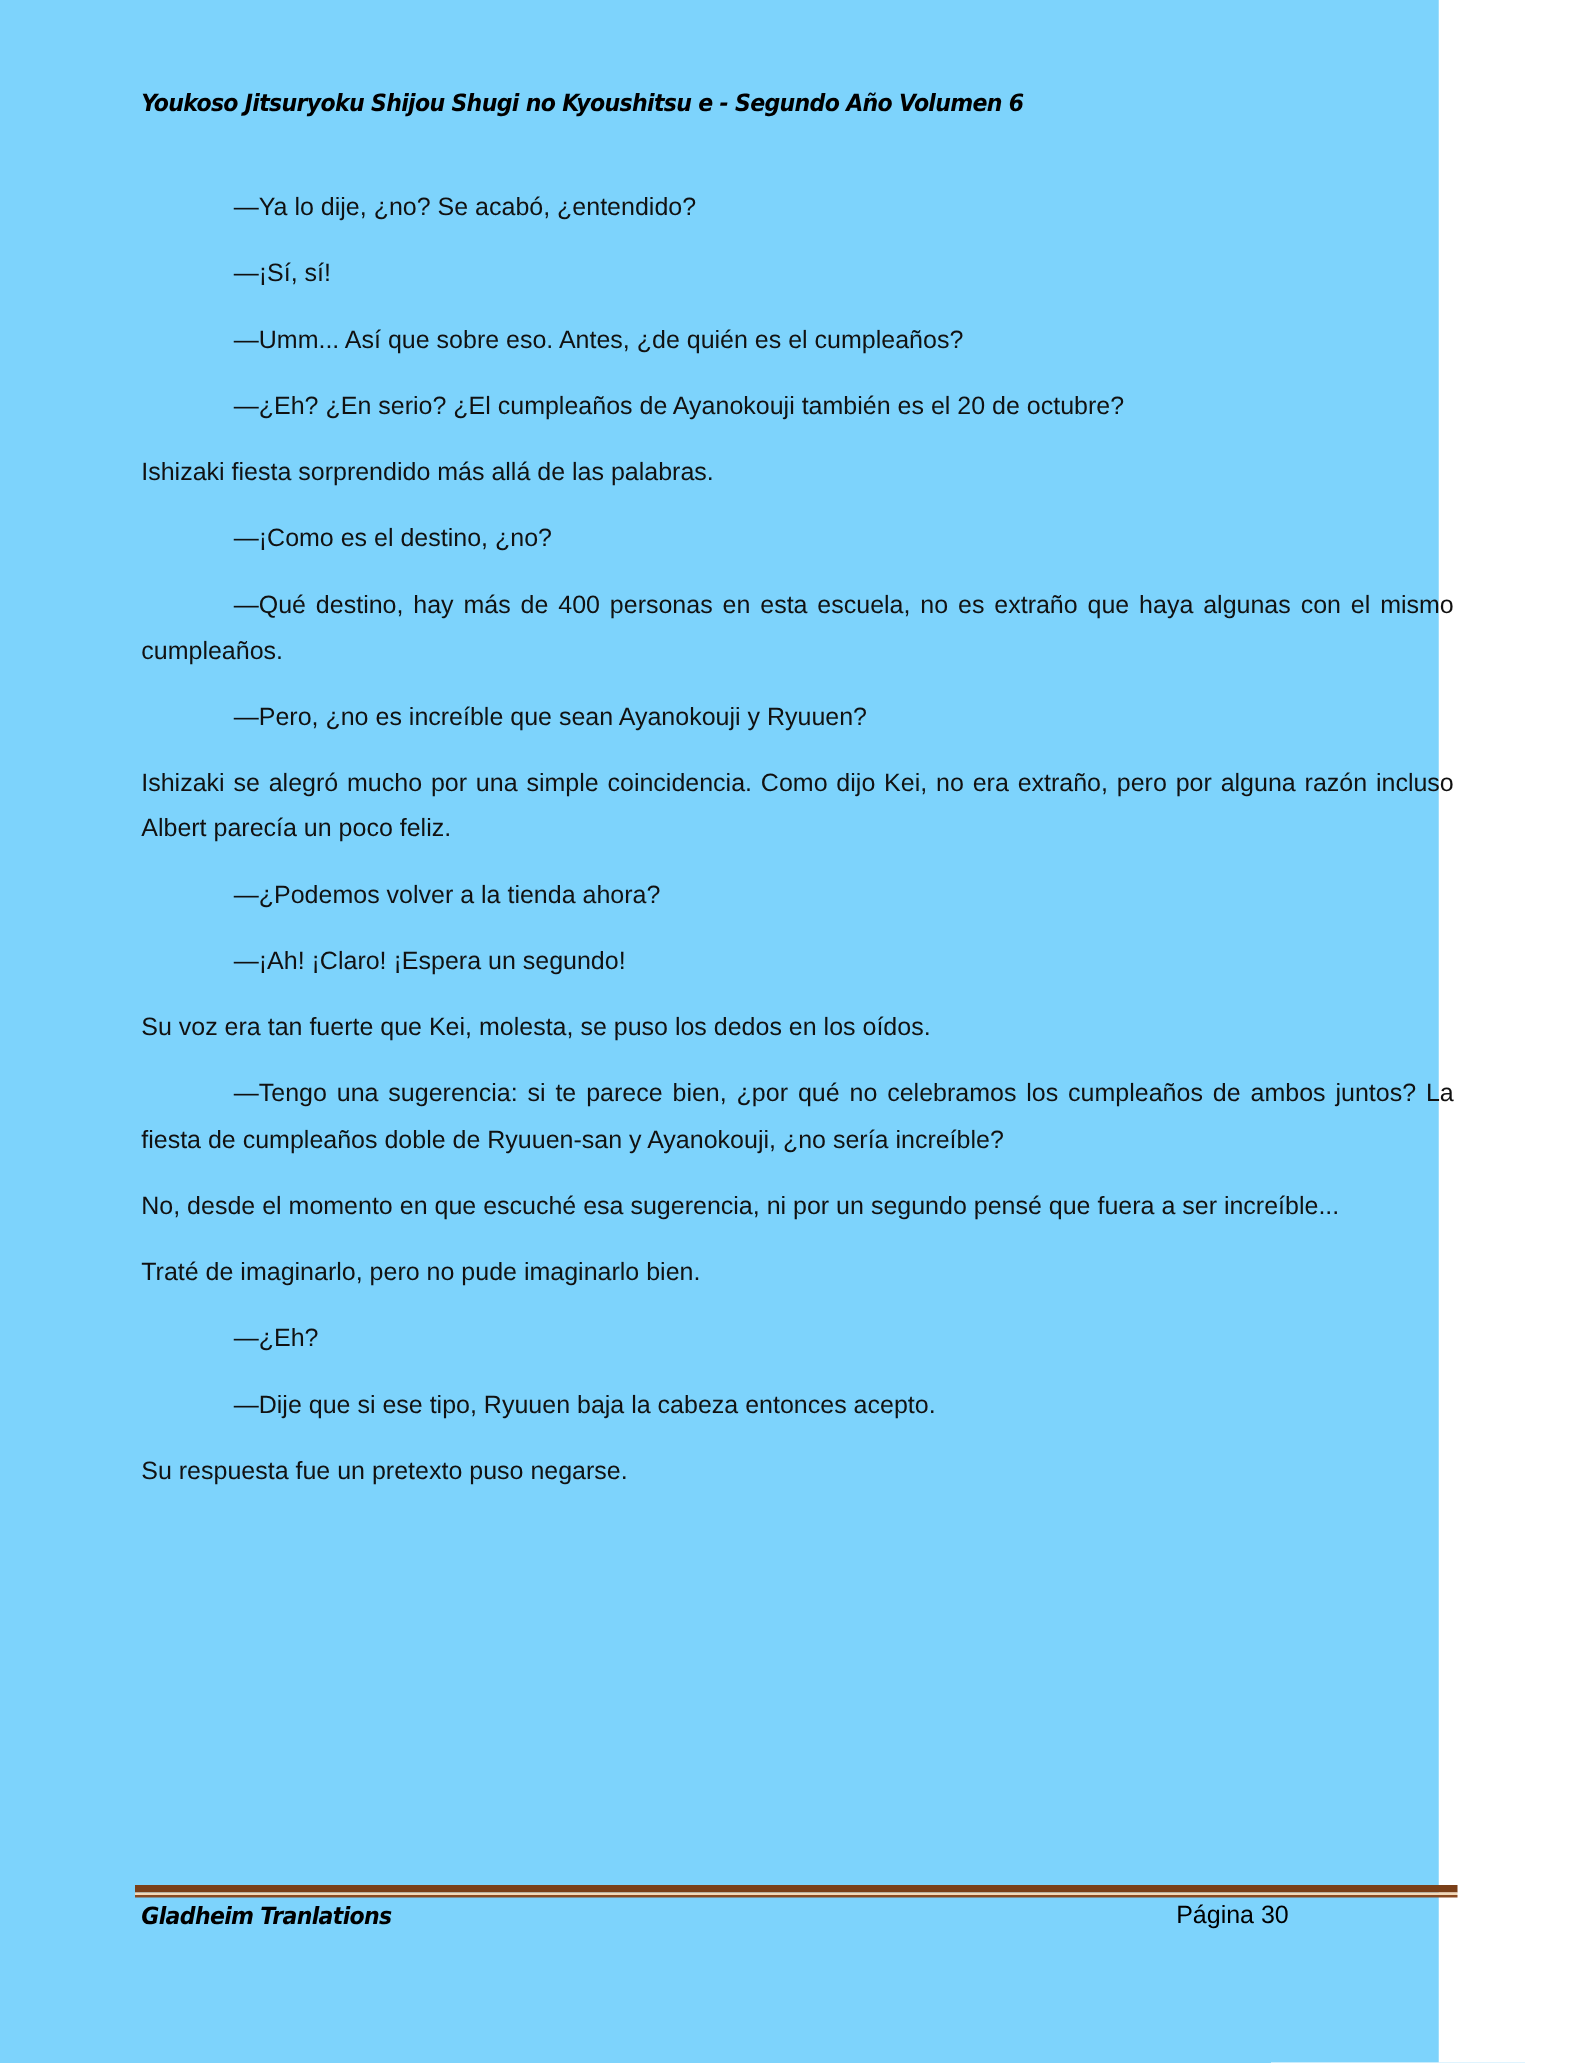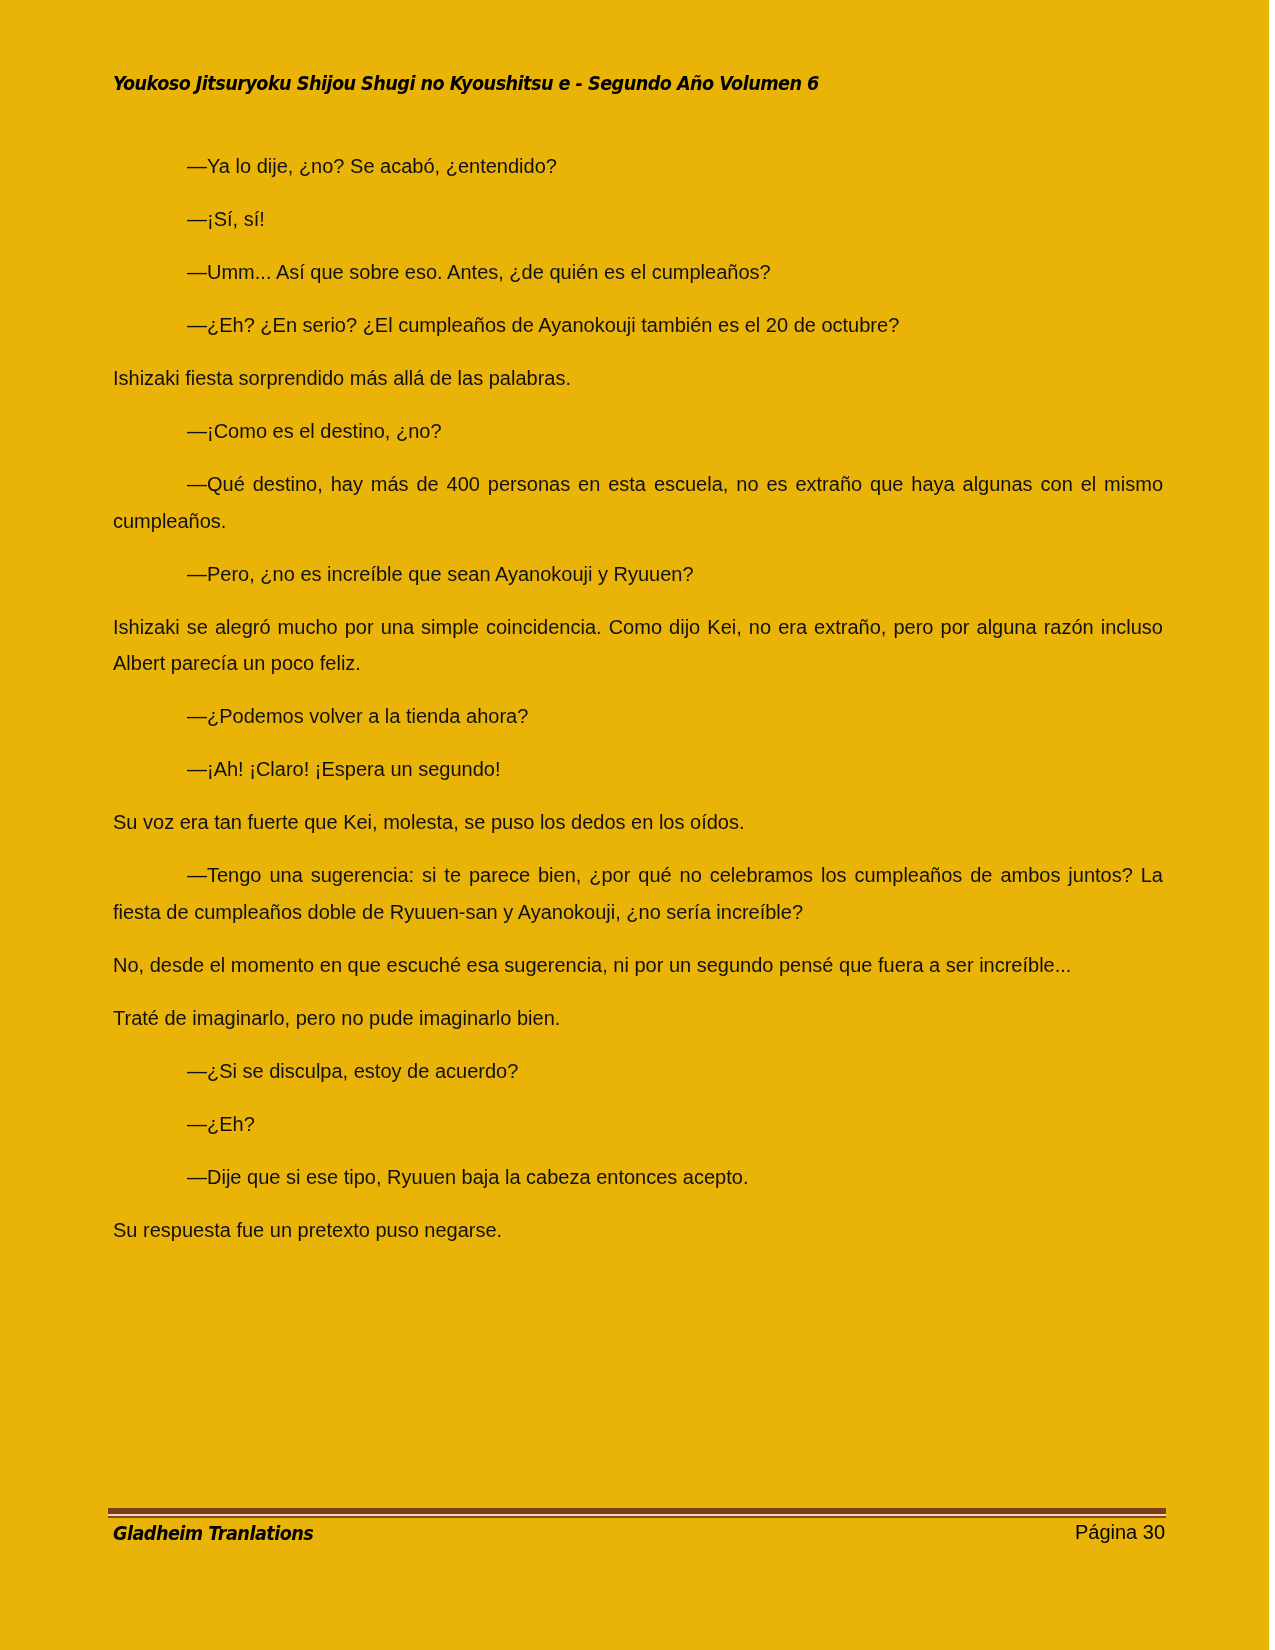--- a/index.html
+++ b/index.html
@@ -1,17 +1,17 @@
 <!DOCTYPE html>
 <html><head>
 <meta charset="utf-8">
 <style>
   html, body { margin: 0; padding: 0; background: #ffffff; }
   body { width: 1275px; height: 1650px; position: relative; overflow: hidden; }
-  .page { position: absolute; left: 0; top: 0; width: 1269px; height: 1650px; background: #eab308; }
+  .page { position: absolute; left: 0; top: 0; width: 1151px; height: 1650px; background: #7dd3fc; }
   .header {
     position: absolute; left: 113px; top: 72px; width: 1050px;
     font-family: "DejaVu Sans", sans-serif; font-style: italic; font-weight: bold;
     font-size: 19px; color: #000; letter-spacing: -0.6px; white-space: nowrap;
     transform: scaleX(0.93); transform-origin: left center;
   }
   .body-text {
     position: absolute; left: 113px; top: 148px; width: 1050px;
     font-family: "Liberation Sans", sans-serif; font-size: 20px; color: #111;
     line-height: 36.5px;
@@ -24,21 +24,21 @@
   .footer-rule .thick { height: 6px; background: #7a3f18; }
   .footer-rule .light { height: 2px; background: #f3d9b8; }
   .footer-rule .thin { height: 2px; background: #8a4a20; }
   .footer-left {
     position: absolute; left: 113px; top: 1522px;
     font-family: "DejaVu Sans", sans-serif; font-style: italic; font-weight: bold;
     font-size: 19px; color: #000; letter-spacing: -0.6px;
     transform: scaleX(0.93); transform-origin: left center;
   }
   .footer-right {
-    position: absolute; right: 104px; top: 1521px;
+    position: absolute; right: 120px; top: 1521px;
     font-family: "Liberation Sans", sans-serif; font-size: 20px; color: #000;
   }
 </style>
 </head>
 <body>
 
 <div class="page">
   <div class="header">Youkoso Jitsuryoku Shijou Shugi no Kyoushitsu e - Segundo Año Volumen 6</div>
 
   <div class="body-text">
@@ -50,21 +50,20 @@
     <p class="para dialog">—¡Como es el destino, ¿no?</p>
     <p class="para dialog">—Qué destino, hay más de 400 personas en esta escuela, no es extraño que haya algunas con el mismo cumpleaños.</p>
     <p class="para dialog">—Pero, ¿no es increíble que sean Ayanokouji y Ryuuen?</p>
     <p class="para">Ishizaki se alegró mucho por una simple coincidencia. Como dijo Kei, no era extraño, pero por alguna razón incluso Albert parecía un poco feliz.</p>
     <p class="para dialog">—¿Podemos volver a la tienda ahora?</p>
     <p class="para dialog">—¡Ah! ¡Claro! ¡Espera un segundo!</p>
     <p class="para">Su voz era tan fuerte que Kei, molesta, se puso los dedos en los oídos.</p>
     <p class="para dialog">—Tengo una sugerencia: si te parece bien, ¿por qué no celebramos los cumpleaños de ambos juntos? La fiesta de cumpleaños doble de Ryuuen-san y Ayanokouji, ¿no sería increíble?</p>
     <p class="para">No, desde el momento en que escuché esa sugerencia, ni por un segundo pensé que fuera a ser increíble...</p>
     <p class="para">Traté de imaginarlo, pero no pude imaginarlo bien.</p>
-    <p class="para dialog">—¿Si se disculpa, estoy de acuerdo?</p>
     <p class="para dialog">—¿Eh?</p>
     <p class="para dialog">—Dije que si ese tipo, Ryuuen baja la cabeza entonces acepto.</p>
     <p class="para">Su respuesta fue un pretexto puso negarse.</p>
   </div>
 
   <div class="footer-rule">
     <div class="thick"></div>
     <div class="light"></div>
     <div class="thin"></div>
   </div>

